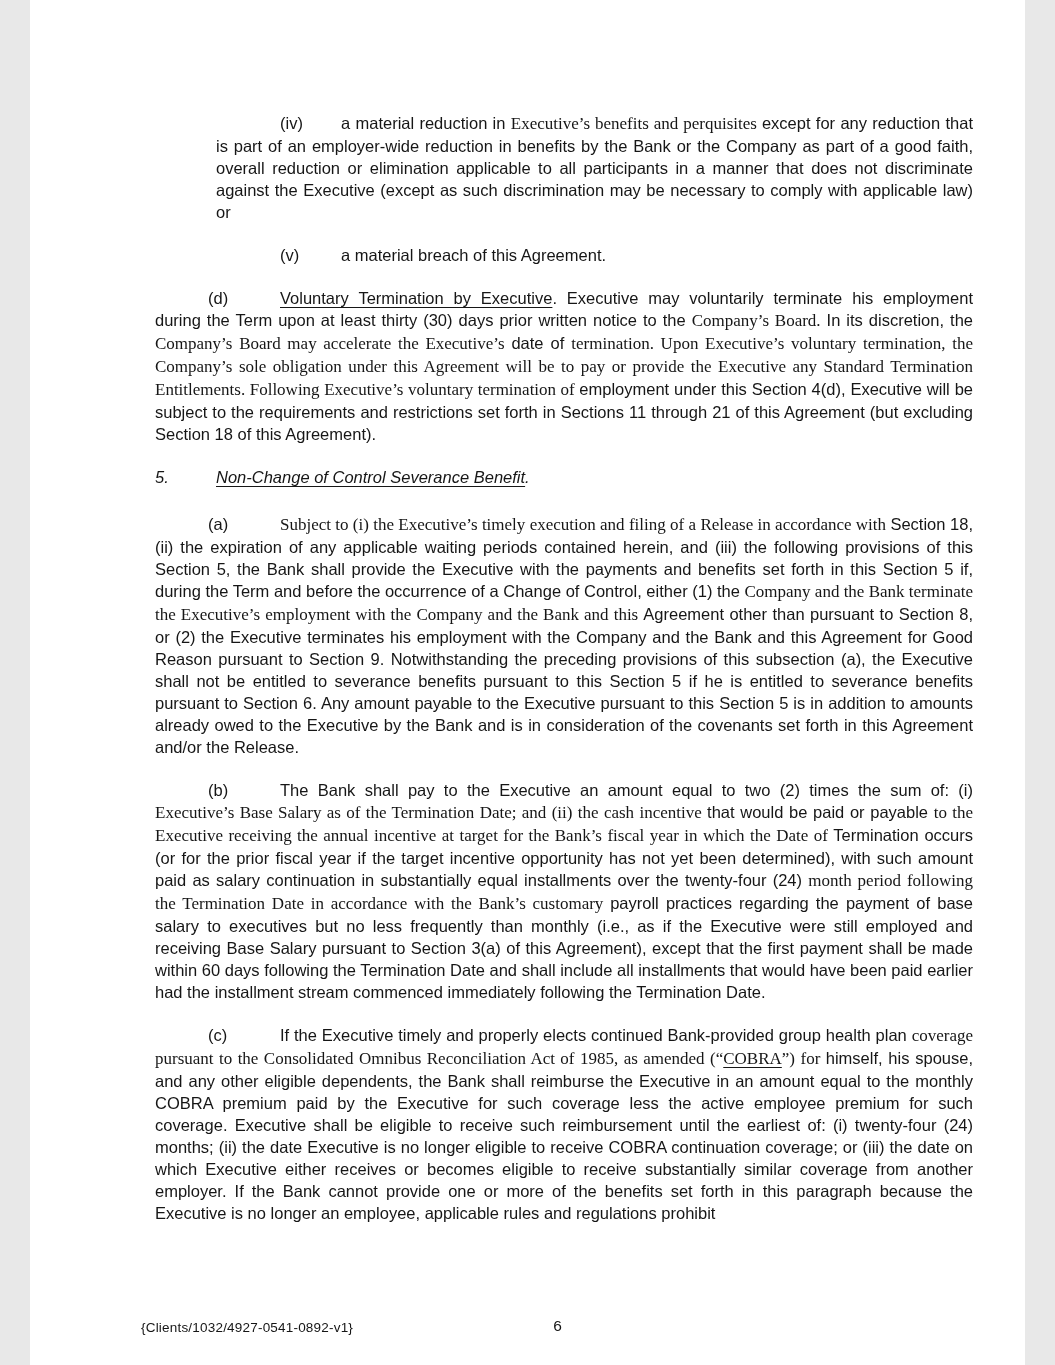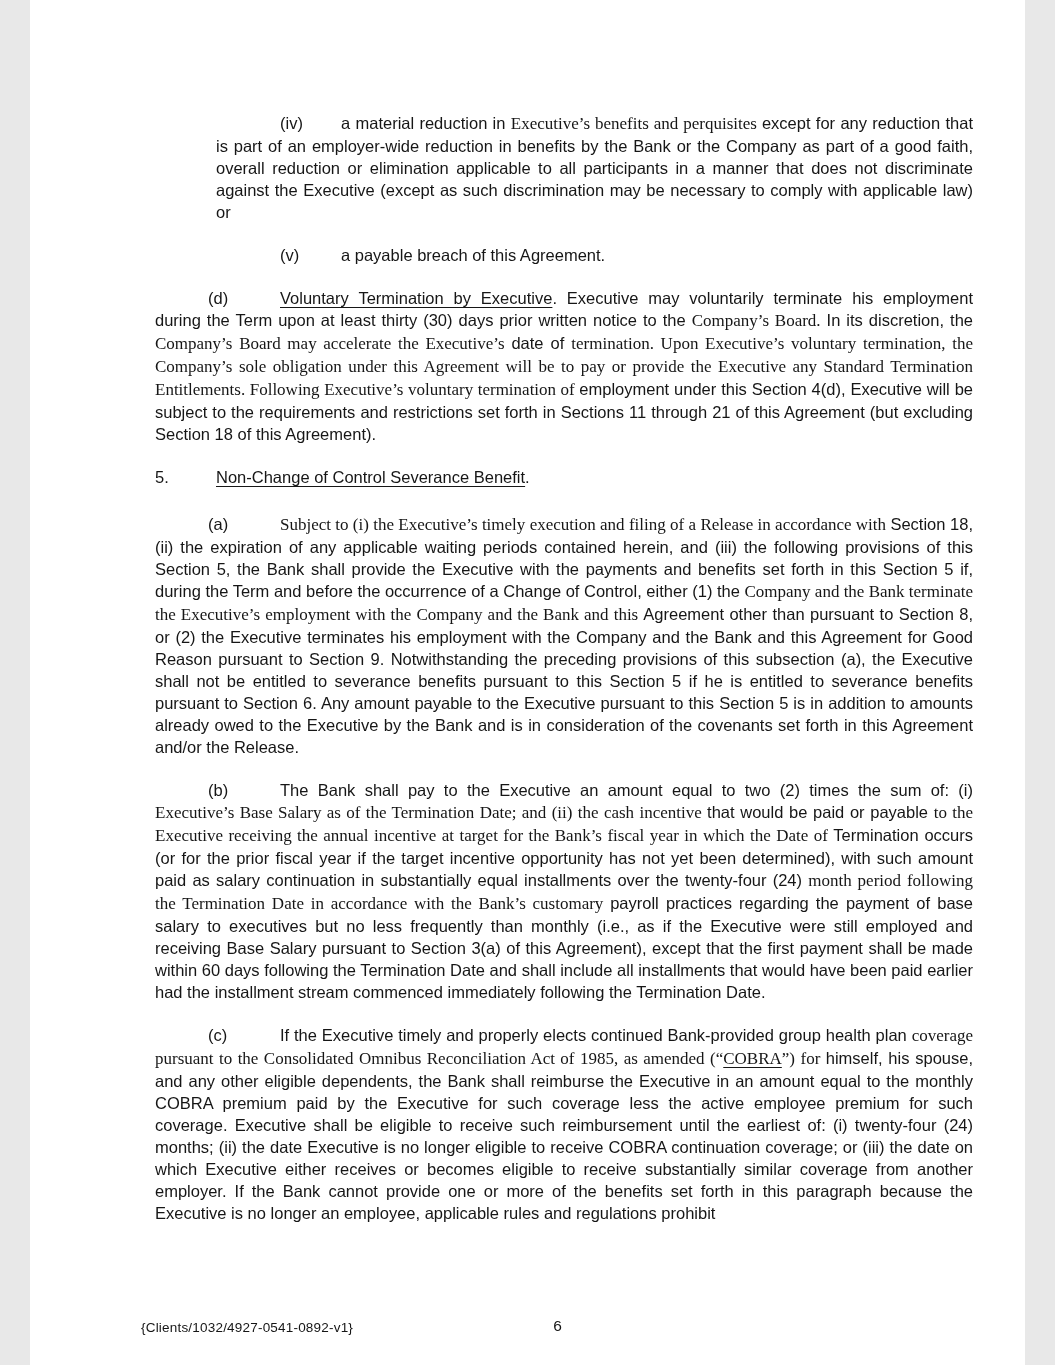--- a/index.html
+++ b/index.html
@@ -20,21 +20,21 @@
     width: 818px;
   }
   .para {
     margin: 0 0 21px 0;
     text-align: justify;
     font-size: 16.5px;
     line-height: 22px;
   }
   .para.sub-item { margin-left: 61px; text-indent: 64px; }
   .para.body     { text-indent: 53px; }
-  .para.heading  { text-indent: 0; margin-bottom: 25px; }
+  .para.heading  { text-indent: 0; margin-bottom: 25px; font-style: italic; }
   .p-label {
     display: inline-block;
     text-indent: 0;
   }
   .para.body .p-label    { width: 72px; }
   .para.sub-item .p-label{ width: 61px; }
   .para.heading .p-label { width: 61px; }
   .sans  { font-family: "Liberation Sans", sans-serif; }
   .serif { font-family: "Liberation Serif", serif; font-size: 17px; }
   .u     { text-decoration: underline; text-underline-offset: 3px; }
@@ -53,21 +53,21 @@
     text-align: center;
     font-size: 15.5px;
   }
 </style>
 </head>
 <body>
 
 <div class="page">
   <div class="content">
       <p class="para sub-item"><span class="p-label sans">(iv)</span><span class="sans">a material reduction in </span><span class="serif">Executive’s benefits and perquisites </span><span class="sans">except for any reduction that is part of an employer-wide reduction in benefits by the Bank or the Company as part of a good faith, overall reduction or elimination applicable to all participants in a manner that does not discriminate against the Executive (except as such discrimination may be necessary to comply with applicable law) or</span></p>
-      <p class="para sub-item"><span class="p-label sans">(v)</span><span class="sans">a payable breach of this Agreement.</span></p>
+      <p class="para sub-item"><span class="p-label sans">(v)</span><span class="sans">a material breach of this Agreement.</span></p>
       <p class="para body"><span class="p-label sans">(d)</span><span class="sans u">Voluntary Termination by Executive</span><span class="sans">.  Executive may voluntarily terminate his employment during the Term upon at least thirty (30) days prior written notice to the </span><span class="serif">Company’s Board.</span><span class="sans"> In its discretion, the </span><span class="serif">Company’s Board may accelerate the Executive’s </span><span class="sans">date of </span><span class="serif">termination. Upon Executive’s voluntary termination, the Company’s sole obligation under this Agreement will be to pay or provide the Executive any Standard Termination Entitlements.  Following Executive’s voluntary termination of </span><span class="sans">employment under this Section 4(d), Executive will be subject to the requirements and restrictions set forth in Sections 11 through 21 of this Agreement (but excluding Section 18 of this Agreement).</span></p>
       <p class="para heading"><span class="p-label sans">5.</span><span class="sans u">Non-Change of Control Severance Benefit</span><span class="sans">.</span></p>
       <p class="para body"><span class="p-label sans">(a)</span><span class="serif">Subject to (i) the Executive’s timely execution and filing of a Release in accordance with </span><span class="sans">Section 18, (ii) the expiration of any applicable waiting periods contained herein, and (iii) the following provisions of this Section 5, the Bank shall provide the Executive with the payments and benefits set forth in this Section 5 if, during the Term and before the occurrence of a Change of Control, either (1) the </span><span class="serif">Company and the Bank terminate the Executive’s employment with the Company and the Bank and this </span><span class="sans">Agreement other than pursuant to Section 8, or (2) the Executive terminates his employment with the Company and the Bank and this Agreement for Good Reason pursuant to Section 9. Notwithstanding the preceding provisions of this subsection (a), the Executive shall not be entitled to severance benefits pursuant to this Section 5 if he is entitled to severance benefits pursuant to Section 6. Any amount payable to the Executive pursuant to this Section 5 is in addition to amounts already owed to the Executive by the Bank and is in consideration of the covenants set forth in this Agreement and/or the Release.</span></p>
       <p class="para body"><span class="p-label sans">(b)</span><span class="sans">The Bank shall pay to the Executive an amount equal to two (2) times the sum of: (i) </span><span class="serif">Executive’s Base Salary as of the Termination Date; and (ii) the cash incentive </span><span class="sans">that would be paid or payable </span><span class="serif">to the Executive receiving the annual incentive at target for the Bank’s fiscal year in which the Date of </span><span class="sans">Termination occurs (or for the prior fiscal year if the target incentive opportunity has not yet been determined), with such amount paid as salary continuation in substantially equal installments over the twenty-four (24) </span><span class="serif">month period following the Termination Date in accordance with the Bank’s customary </span><span class="sans">payroll practices regarding the payment of base salary to executives but no less frequently than monthly (i.e., as if the Executive were still employed and receiving Base Salary pursuant to Section 3(a) of this Agreement), except that the first payment shall be made within 60 days following the Termination Date and shall include all installments that would have been paid earlier had the installment stream commenced immediately following the Termination Date.</span></p>
       <p class="para body"><span class="p-label sans">(c)</span><span class="sans">If the Executive timely and properly elects continued Bank-provided group health plan </span><span class="serif">coverage pursuant to the Consolidated Omnibus Reconciliation Act of 1985, as amended (“</span><span class="serif u">COBRA</span><span class="serif">”) for </span><span class="sans">himself, his spouse, and any other eligible dependents, the Bank shall reimburse the Executive in an amount equal to the monthly COBRA premium paid by the Executive for such coverage less the active employee premium for such coverage. Executive shall be eligible to receive such reimbursement until the earliest of: (i) twenty-four (24) months; (ii) the date Executive is no longer eligible to receive COBRA continuation coverage; or (iii) the date on which Executive either receives or becomes eligible to receive substantially similar coverage from another employer.  If the Bank cannot provide one or more of the benefits set forth in this paragraph because the Executive is no longer an employee, applicable rules and regulations prohibit</span></p>
     </div>
   <div class="footer-left">{Clients/1032/4927-0541-0892-v1}</div>
   <div class="footer-page">6</div>
 </div>
 

